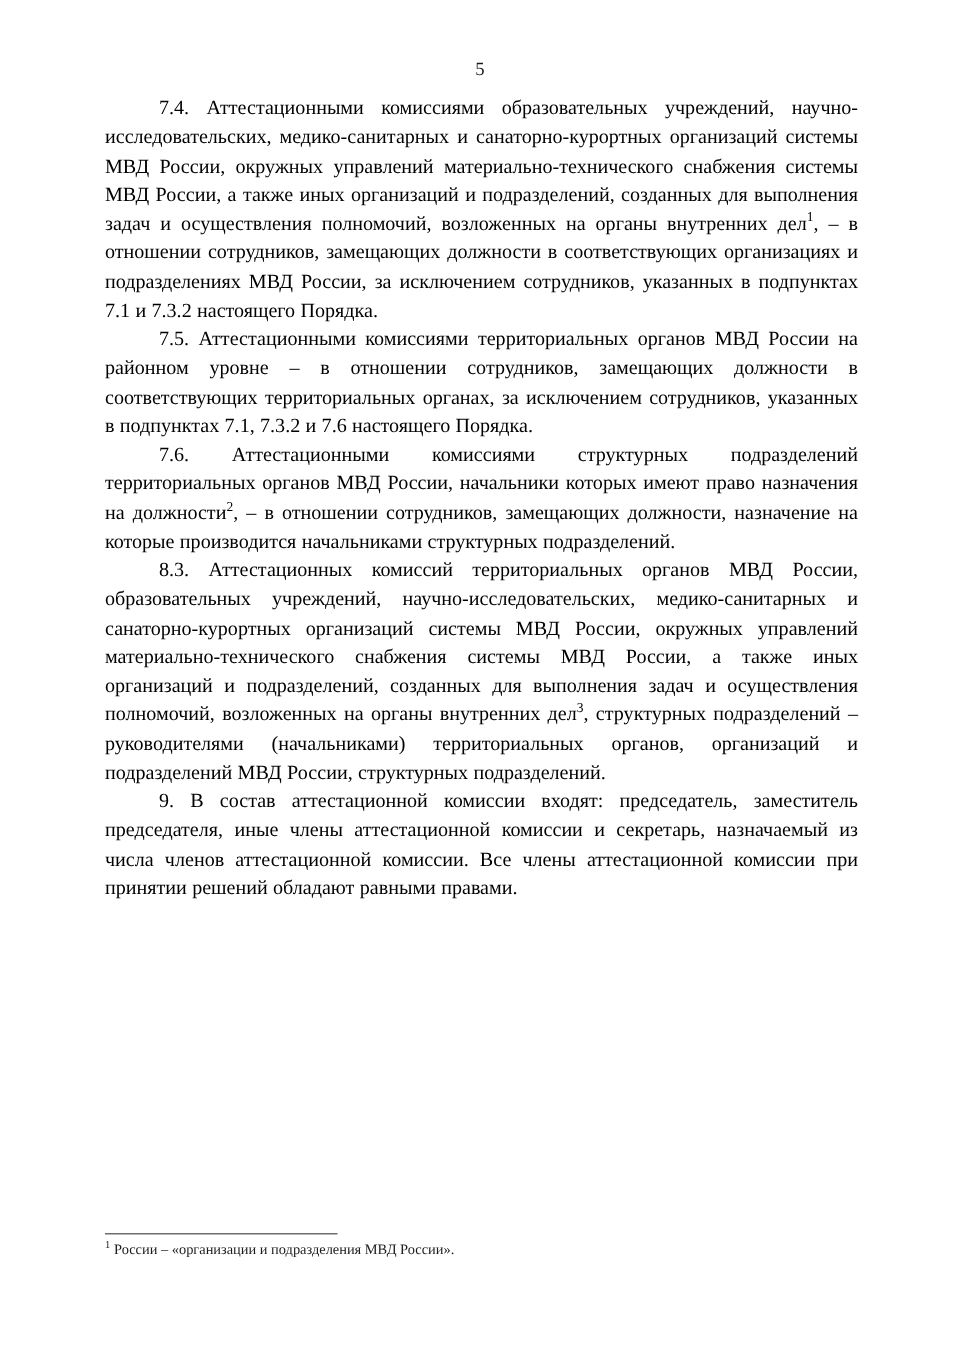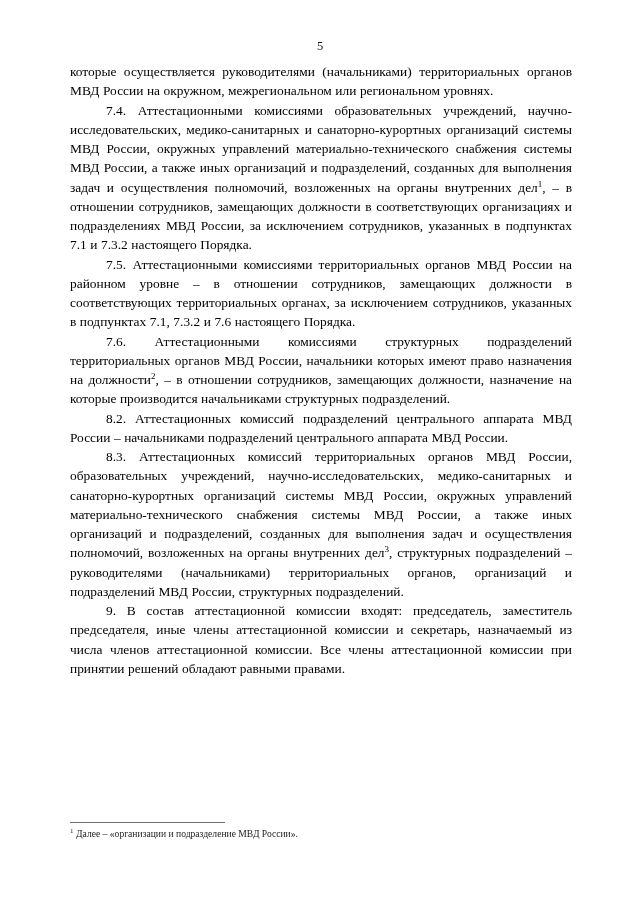--- a/index.html
+++ b/index.html
@@ -84,39 +84,37 @@
 </style>
 </head>
 <body>
 
 <div class="page">
 
   <div class="page-number">5</div>
 
   <div class="body-area">
 
-    <p class="para">которые осуществляется руководителями (начальниками) территориальных органов МВД России на окружном, межрегиональном или региональном уровнях.</p>
 
     <p class="para indent"><span>7.4. Аттестационными комиссиями образовательных учреждений, научно-исследовательских, медико-санитарных и санаторно-курортных организаций системы МВД России, окружных управлений материально-технического снабжения системы МВД России, а также иных организаций и подразделений, созданных для выполнения задач и осуществления полномочий, возложенных на органы внутренних дел</span><sup class="fnref">1</sup><span>, – в отношении сотрудников, замещающих должности в соответствующих организациях и подразделениях МВД России, за исключением сотрудников, указанных в подпунктах 7.1 и 7.3.2 настоящего Порядка.</span></p>
 
     <p class="para indent">7.5. Аттестационными комиссиями территориальных органов МВД России на районном уровне – в отношении сотрудников, замещающих должности в соответствующих территориальных органах, за исключением сотрудников, указанных в подпунктах 7.1, 7.3.2 и 7.6 настоящего Порядка.</p>
 
     <p class="para indent"><span>7.6. Аттестационными комиссиями структурных подразделений территориальных органов МВД России, начальники которых имеют право назначения на должности</span><sup class="fnref">2</sup><span>, – в отношении сотрудников, замещающих должности, назначение на которые производится начальниками структурных подразделений.</span></p>
 
 
 
-    <p class="para indent">8.2. Аттестационных комиссий подразделений центрального аппарата МВД России – начальниками подразделений центрального аппарата МВД России.</p>
 
     <p class="para indent"><span>8.3. Аттестационных комиссий территориальных органов МВД России, образовательных учреждений, научно-исследовательских, медико-санитарных и санаторно-курортных организаций системы МВД России, окружных управлений материально-технического снабжения системы МВД России, а также иных организаций и подразделений, созданных для выполнения задач и осуществления полномочий, возложенных на органы внутренних дел</span><sup class="fnref">3</sup><span>, структурных подразделений – руководителями (начальниками) территориальных органов, организаций и подразделений МВД России, структурных подразделений.</span></p>
 
     <p class="para indent">9. В состав аттестационной комиссии входят: председатель, заместитель председателя, иные члены аттестационной комиссии и секретарь, назначаемый из числа членов аттестационной комиссии. Все члены аттестационной комиссии при принятии решений обладают равными правами.</p>
 
   </div>
 
   <div class="footnotes">
     <div class="fn-rule"></div>
 
-    <p class="fn-line"><sup>1</sup><span>Далее – «организации и подразделение МВД России».</span></p>
+    <p class="fn-line"><sup>1</sup><span>России – «организации и подразделения МВД России».</span></p>
 
 
   </div>
 
 </div>
 
 </body></html>

